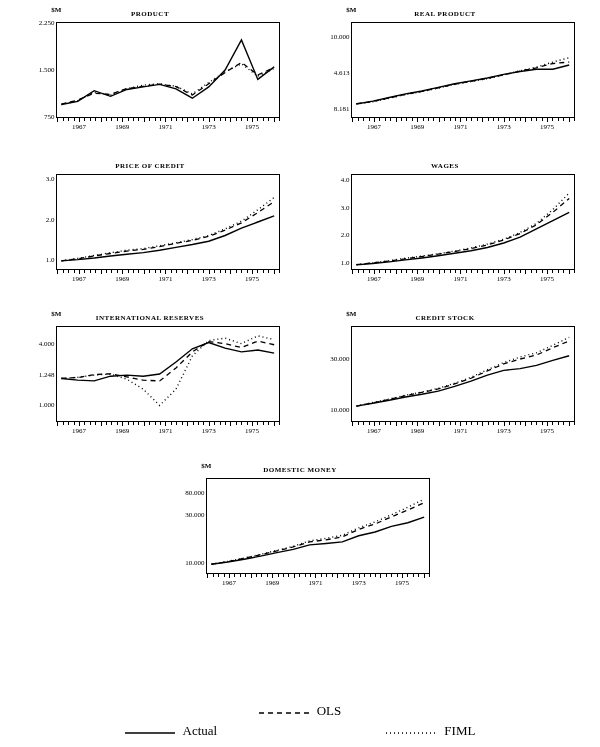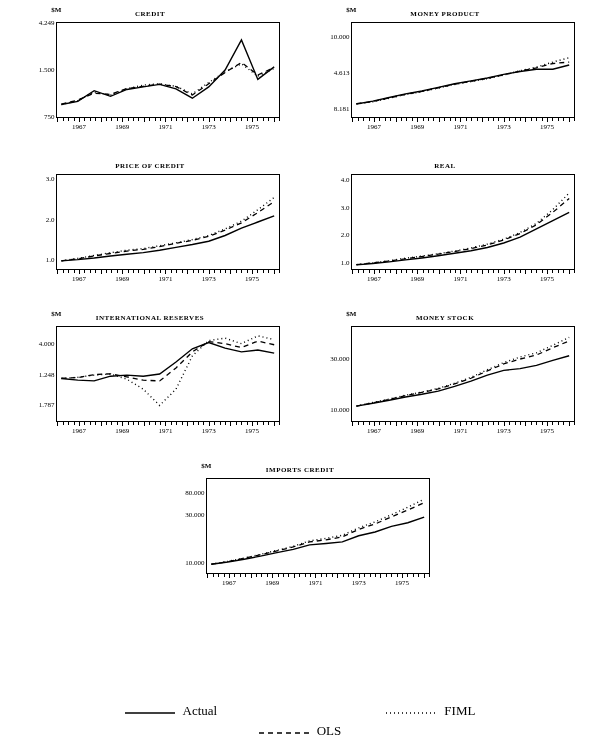--- a/index.html
+++ b/index.html
@@ -125,25 +125,25 @@
   .legend-sample svg { width:100%; height:100%; }
 </style>
 </head>
 <body>
 
 <div class="page">
   <div class="grid">
 
     <div class="panel">
       <div class="panel-yu">$M</div>
-      <div class="panel-title">CREDIT</div>
+      <div class="panel-title">PRODUCT</div>
       <div class="plot">
           <div class="ytick-label" style="top: 100%;">750</div>
           <div class="ytick-label" style="top: 50%;">1.500</div>
-          <div class="ytick-label" style="top: 0%;">4.249</div>
+          <div class="ytick-label" style="top: 0%;">2.250</div>
           <div class="xtick major" style="left: 0%;"></div>
           <div class="xtick" style="left: 2.43902%;"></div>
           <div class="xtick" style="left: 4.87805%;"></div>
           <div class="xtick" style="left: 7.31707%;"></div>
           <div class="xtick major" style="left: 9.7561%;"></div>
           <div class="xtick" style="left: 12.1951%;"></div>
           <div class="xtick" style="left: 14.6341%;"></div>
           <div class="xtick" style="left: 17.0732%;"></div>
           <div class="xtick major" style="left: 19.5122%;"></div>
           <div class="xtick" style="left: 21.9512%;"></div>
@@ -187,21 +187,21 @@
           <svg class="series" viewBox="0 0 100 100" preserveAspectRatio="none">
             <path d="M2.00 86.67 L9.38 83.33 L16.77 72.00 L24.15 78.00 L31.54 70.67 L38.92 68.00 L46.31 65.33 L53.69 70.00 L61.08 80.00 L68.46 68.00 L75.85 50.00 L83.23 18.00 L90.62 60.00 L98.00 46.67" fill="none" stroke="#000" stroke-width="1.4" vector-effect="non-scaling-stroke"></path>
             <path d="M2.00 86.67 L9.38 82.67 L16.77 73.33 L24.15 76.67 L31.54 70.00 L38.92 66.00 L46.31 64.67 L53.69 67.33 L61.08 75.33 L68.46 63.33 L75.85 52.00 L83.23 43.33 L90.62 56.67 L98.00 48.33" fill="none" stroke="#000" stroke-width="1.4" vector-effect="non-scaling-stroke" stroke-dasharray="1 3"></path>
             <path d="M2.00 86.33 L9.38 82.00 L16.77 74.67 L24.15 76.00 L31.54 69.67 L38.92 67.33 L46.31 65.00 L53.69 67.67 L61.08 76.67 L68.46 64.67 L75.85 52.67 L83.23 42.00 L90.62 55.33 L98.00 47.33" fill="none" stroke="#000" stroke-width="1.3" vector-effect="non-scaling-stroke" stroke-dasharray="5 4"></path>
           </svg>
         </div>
     </div>
 
     <div class="panel">
       <div class="panel-yu">$M</div>
-      <div class="panel-title">MONEY PRODUCT</div>
+      <div class="panel-title">REAL PRODUCT</div>
       <div class="plot">
           <div class="ytick-label" style="top: 92.3077%;">8.181</div>
           <div class="ytick-label" style="top: 53.8462%;">4.613</div>
           <div class="ytick-label" style="top: 15.3846%;">10.000</div>
           <div class="xtick major" style="left: 0%;"></div>
           <div class="xtick" style="left: 2.43902%;"></div>
           <div class="xtick" style="left: 4.87805%;"></div>
           <div class="xtick" style="left: 7.31707%;"></div>
           <div class="xtick major" style="left: 9.7561%;"></div>
           <div class="xtick" style="left: 12.1951%;"></div>
@@ -311,21 +311,21 @@
           <svg class="series" viewBox="0 0 100 100" preserveAspectRatio="none">
             <path d="M2.00 91.30 L9.38 90.00 L16.77 88.26 L24.15 86.09 L31.54 84.35 L38.92 82.61 L46.31 80.00 L53.69 76.96 L61.08 73.91 L68.46 70.43 L75.85 64.35 L83.23 56.52 L90.62 50.00 L98.00 43.48" fill="none" stroke="#000" stroke-width="1.4" vector-effect="non-scaling-stroke"></path>
             <path d="M2.00 91.30 L9.38 88.70 L16.77 85.65 L24.15 82.61 L31.54 80.00 L38.92 78.26 L46.31 75.22 L53.69 72.17 L61.08 68.70 L68.46 64.35 L75.85 57.39 L83.23 49.13 L90.62 36.96 L98.00 23.91" fill="none" stroke="#000" stroke-width="1.4" vector-effect="non-scaling-stroke" stroke-dasharray="1 3"></path>
             <path d="M2.00 91.30 L9.38 89.13 L16.77 86.09 L24.15 83.48 L31.54 80.87 L38.92 79.13 L46.31 76.09 L53.69 72.61 L61.08 69.57 L68.46 65.22 L75.85 58.70 L83.23 50.87 L90.62 40.00 L98.00 28.26" fill="none" stroke="#000" stroke-width="1.3" vector-effect="non-scaling-stroke" stroke-dasharray="5 4"></path>
           </svg>
         </div>
     </div>
 
     <div class="panel">
       <div class="panel-yu"></div>
-      <div class="panel-title">REAL</div>
+      <div class="panel-title">WAGES</div>
       <div class="plot">
           <div class="ytick-label" style="top: 94.1176%;">1.0</div>
           <div class="ytick-label" style="top: 64.7059%;">2.0</div>
           <div class="ytick-label" style="top: 35.2941%;">3.0</div>
           <div class="ytick-label" style="top: 5.88235%;">4.0</div>
           <div class="xtick major" style="left: 0%;"></div>
           <div class="xtick" style="left: 2.43902%;"></div>
           <div class="xtick" style="left: 4.87805%;"></div>
           <div class="xtick" style="left: 7.31707%;"></div>
           <div class="xtick major" style="left: 9.7561%;"></div>
@@ -376,21 +376,21 @@
             <path d="M2.00 95.29 L9.38 93.53 L16.77 91.18 L24.15 88.53 L31.54 86.18 L38.92 83.82 L46.31 80.88 L53.69 77.65 L61.08 73.53 L68.46 68.24 L75.85 61.18 L83.23 51.47 L90.62 36.76 L98.00 19.12" fill="none" stroke="#000" stroke-width="1.4" vector-effect="non-scaling-stroke" stroke-dasharray="1 3"></path>
             <path d="M2.00 95.29 L9.38 93.53 L16.77 91.47 L24.15 89.12 L31.54 86.76 L38.92 84.12 L46.31 81.47 L53.69 78.24 L61.08 74.41 L68.46 69.12 L75.85 62.35 L83.23 52.94 L90.62 39.71 L98.00 25.00" fill="none" stroke="#000" stroke-width="1.3" vector-effect="non-scaling-stroke" stroke-dasharray="5 4"></path>
           </svg>
         </div>
     </div>
 
     <div class="panel">
       <div class="panel-yu">$M</div>
       <div class="panel-title">INTERNATIONAL RESERVES</div>
       <div class="plot">
-          <div class="ytick-label" style="top: 83.3984%;">1.787</div>
+          <div class="ytick-label" style="top: 83.3984%;">1.000</div>
           <div class="ytick-label" style="top: 51.1355%;">1.248</div>
           <div class="ytick-label" style="top: 18.8726%;">4.000</div>
           <div class="xtick major" style="left: 0%;"></div>
           <div class="xtick" style="left: 2.43902%;"></div>
           <div class="xtick" style="left: 4.87805%;"></div>
           <div class="xtick" style="left: 7.31707%;"></div>
           <div class="xtick major" style="left: 9.7561%;"></div>
           <div class="xtick" style="left: 12.1951%;"></div>
           <div class="xtick" style="left: 14.6341%;"></div>
           <div class="xtick" style="left: 17.0732%;"></div>
@@ -436,21 +436,21 @@
           <svg class="series" viewBox="0 0 100 100" preserveAspectRatio="none">
             <path d="M2.00 54.76 L9.38 56.56 L16.77 57.35 L24.15 52.31 L31.54 51.14 L38.92 52.31 L46.31 49.99 L53.69 37.17 L61.08 23.13 L68.46 16.60 L75.85 22.50 L83.23 26.44 L90.62 24.43 L98.00 27.83" fill="none" stroke="#000" stroke-width="1.4" vector-effect="non-scaling-stroke"></path>
             <path d="M2.00 54.76 L9.38 53.52 L16.77 51.14 L24.15 49.99 L31.54 55.53 L38.92 66.10 L46.31 83.40 L53.69 66.10 L61.08 30.74 L68.46 14.44 L75.85 11.86 L83.23 17.72 L90.62 9.43 L98.00 13.39" fill="none" stroke="#000" stroke-width="1.4" vector-effect="non-scaling-stroke" stroke-dasharray="1 3"></path>
             <path d="M2.00 54.51 L9.38 53.77 L16.77 50.67 L24.15 49.76 L31.54 53.04 L38.92 56.56 L46.31 57.35 L53.69 43.63 L61.08 26.44 L68.46 15.51 L75.85 17.72 L83.23 21.88 L90.62 14.97 L98.00 18.87" fill="none" stroke="#000" stroke-width="1.3" vector-effect="non-scaling-stroke" stroke-dasharray="5 4"></path>
           </svg>
         </div>
     </div>
 
     <div class="panel">
       <div class="panel-yu">$M</div>
-      <div class="panel-title">MONEY STOCK</div>
+      <div class="panel-title">CREDIT STOCK</div>
       <div class="plot">
           <div class="ytick-label" style="top: 88.9253%;">10.000</div>
           <div class="ytick-label" style="top: 34.401%;">30.000</div>
           <div class="xtick major" style="left: 0%;"></div>
           <div class="xtick" style="left: 2.43902%;"></div>
           <div class="xtick" style="left: 4.87805%;"></div>
           <div class="xtick" style="left: 7.31707%;"></div>
           <div class="xtick major" style="left: 9.7561%;"></div>
           <div class="xtick" style="left: 12.1951%;"></div>
           <div class="xtick" style="left: 14.6341%;"></div>
@@ -498,21 +498,21 @@
             <path d="M2.00 84.20 L9.38 81.13 L16.77 77.85 L24.15 74.40 L31.54 71.52 L38.92 68.14 L46.31 63.18 L53.69 57.60 L61.08 51.17 L68.46 46.10 L75.85 44.25 L83.23 40.75 L90.62 35.57 L98.00 30.58" fill="none" stroke="#000" stroke-width="1.4" vector-effect="non-scaling-stroke"></path>
             <path d="M2.00 84.20 L9.38 80.29 L16.77 76.67 L24.15 72.58 L31.54 69.13 L38.92 65.29 L46.31 59.75 L53.69 53.54 L61.08 45.48 L68.46 37.83 L75.85 31.98 L83.23 27.46 L90.62 19.51 L98.00 11.07" fill="none" stroke="#000" stroke-width="1.4" vector-effect="non-scaling-stroke" stroke-dasharray="1 3"></path>
             <path d="M2.00 84.20 L9.38 80.71 L16.77 77.06 L24.15 72.94 L31.54 69.47 L38.92 65.91 L46.31 60.59 L53.69 54.52 L61.08 46.73 L68.46 39.26 L75.85 34.07 L83.23 29.82 L90.62 22.02 L98.00 14.83" fill="none" stroke="#000" stroke-width="1.3" vector-effect="non-scaling-stroke" stroke-dasharray="5 4"></path>
           </svg>
         </div>
     </div>
 
     <div class="full-row">
       <div class="panel">
         <div class="panel-yu">$M</div>
-        <div class="panel-title">IMPORTS CREDIT</div>
+        <div class="panel-title">DOMESTIC MONEY</div>
         <div class="plot">
             <div class="ytick-label" style="top: 89.7124%;">10.000</div>
             <div class="ytick-label" style="top: 39.063%;">30.000</div>
             <div class="ytick-label" style="top: 15.5124%;">80.000</div>
             <div class="xtick major" style="left: 0%;"></div>
             <div class="xtick" style="left: 2.43902%;"></div>
             <div class="xtick" style="left: 4.87805%;"></div>
             <div class="xtick" style="left: 7.31707%;"></div>
             <div class="xtick major" style="left: 9.7561%;"></div>
             <div class="xtick" style="left: 12.1951%;"></div>
@@ -566,38 +566,38 @@
       </div>
     </div>
 
   </div>
 
   <div class="legend">
     <div class="legend-row">
       <div class="legend-item">
         <span class="legend-sample">
           <svg viewBox="0 0 50 10">
+              <line x1="0" y1="5" x2="50" y2="5" stroke="#000" stroke-width="1.4" stroke-dasharray="5 4"></line>
+            </svg>
+        </span>
+        <span>OLS</span>
+      </div>
+    </div>
+    <div class="legend-row">
+      <div class="legend-item">
+        <span class="legend-sample">
+          <svg viewBox="0 0 50 10">
               <line x1="0" y1="5" x2="50" y2="5" stroke="#000" stroke-width="1.4"></line>
             </svg>
         </span>
         <span>Actual</span>
       </div>
       <div class="legend-item">
         <span class="legend-sample">
           <svg viewBox="0 0 50 10">
               <line x1="0" y1="5" x2="50" y2="5" stroke="#000" stroke-width="1.4" stroke-dasharray="1 3"></line>
             </svg>
         </span>
         <span>FIML</span>
       </div>
     </div>
-    <div class="legend-row">
-      <div class="legend-item">
-        <span class="legend-sample">
-          <svg viewBox="0 0 50 10">
-              <line x1="0" y1="5" x2="50" y2="5" stroke="#000" stroke-width="1.4" stroke-dasharray="5 4"></line>
-            </svg>
-        </span>
-        <span>OLS</span>
-      </div>
-    </div>
   </div>
 </div>
 
 </body></html>

